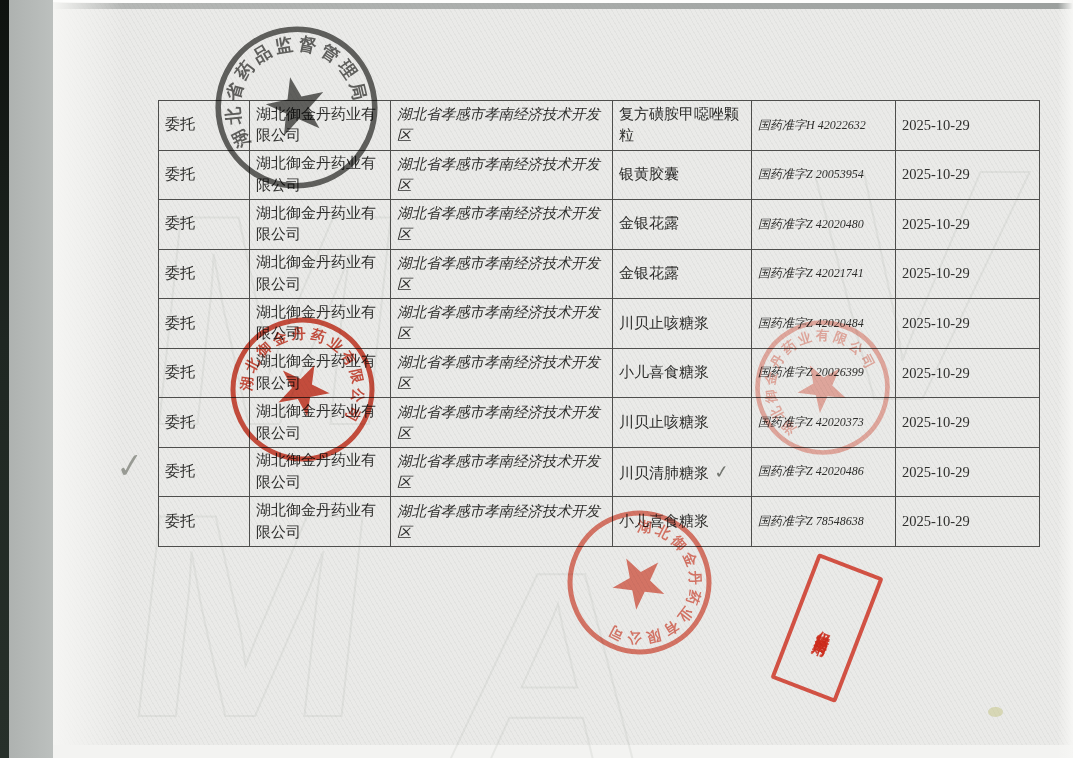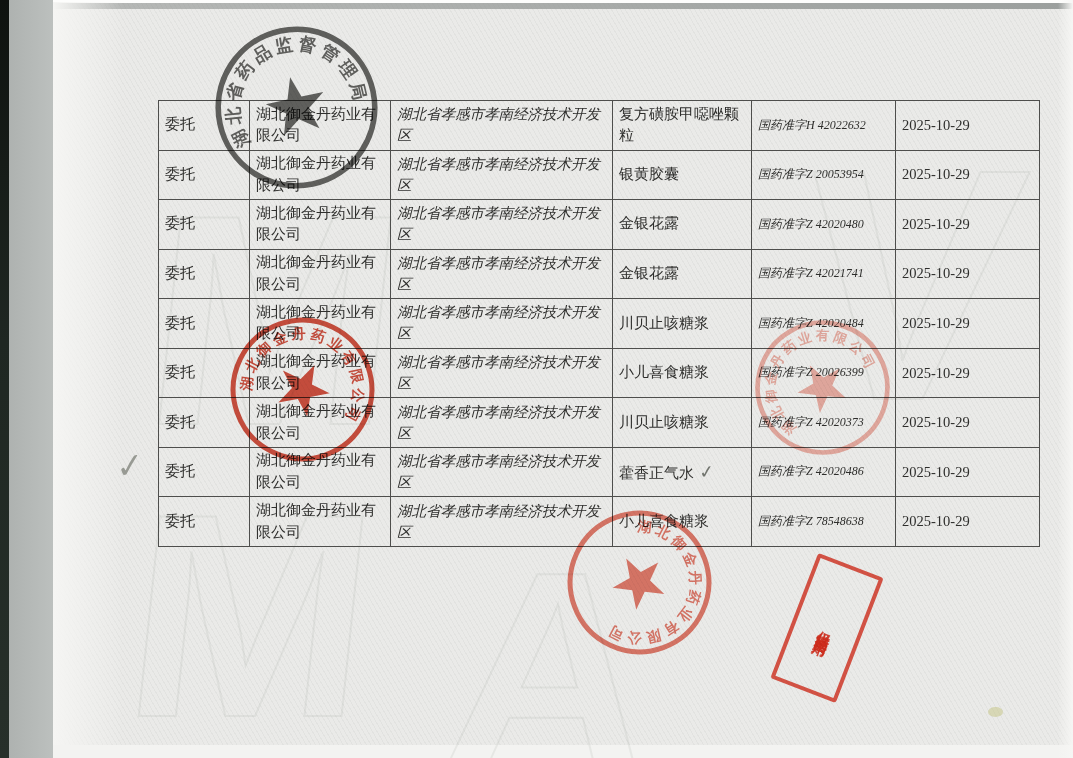--- a/index.html
+++ b/index.html
@@ -155,21 +155,21 @@
     <td class="c2">湖北御金丹药业有限公司</td>
     <td class="c3">湖北省孝感市孝南经济技术开发区</td>
     <td class="c4"><span>川贝止咳糖浆</span><span class="pcheck"></span></td>
     <td class="c5">国药准字Z 42020373</td>
     <td class="c6">2025-10-29</td>
   </tr>
       <tr>
     <td class="c1">委托</td>
     <td class="c2">湖北御金丹药业有限公司</td>
     <td class="c3">湖北省孝感市孝南经济技术开发区</td>
-    <td class="c4"><span>藿香正气水</span><span class="pcheck">✓</span></td>
+    <td class="c4"><span>川贝清肺糖浆</span><span class="pcheck">✓</span></td>
     <td class="c5">国药准字Z 42020486</td>
     <td class="c6">2025-10-29</td>
   </tr>
       <tr>
     <td class="c1">委托</td>
     <td class="c2">湖北御金丹药业有限公司</td>
     <td class="c3">湖北省孝感市孝南经济技术开发区</td>
     <td class="c4"><span>小儿喜食糖浆</span><span class="pcheck"></span></td>
     <td class="c5">国药准字Z 78548638</td>
     <td class="c6">2025-10-29</td>

